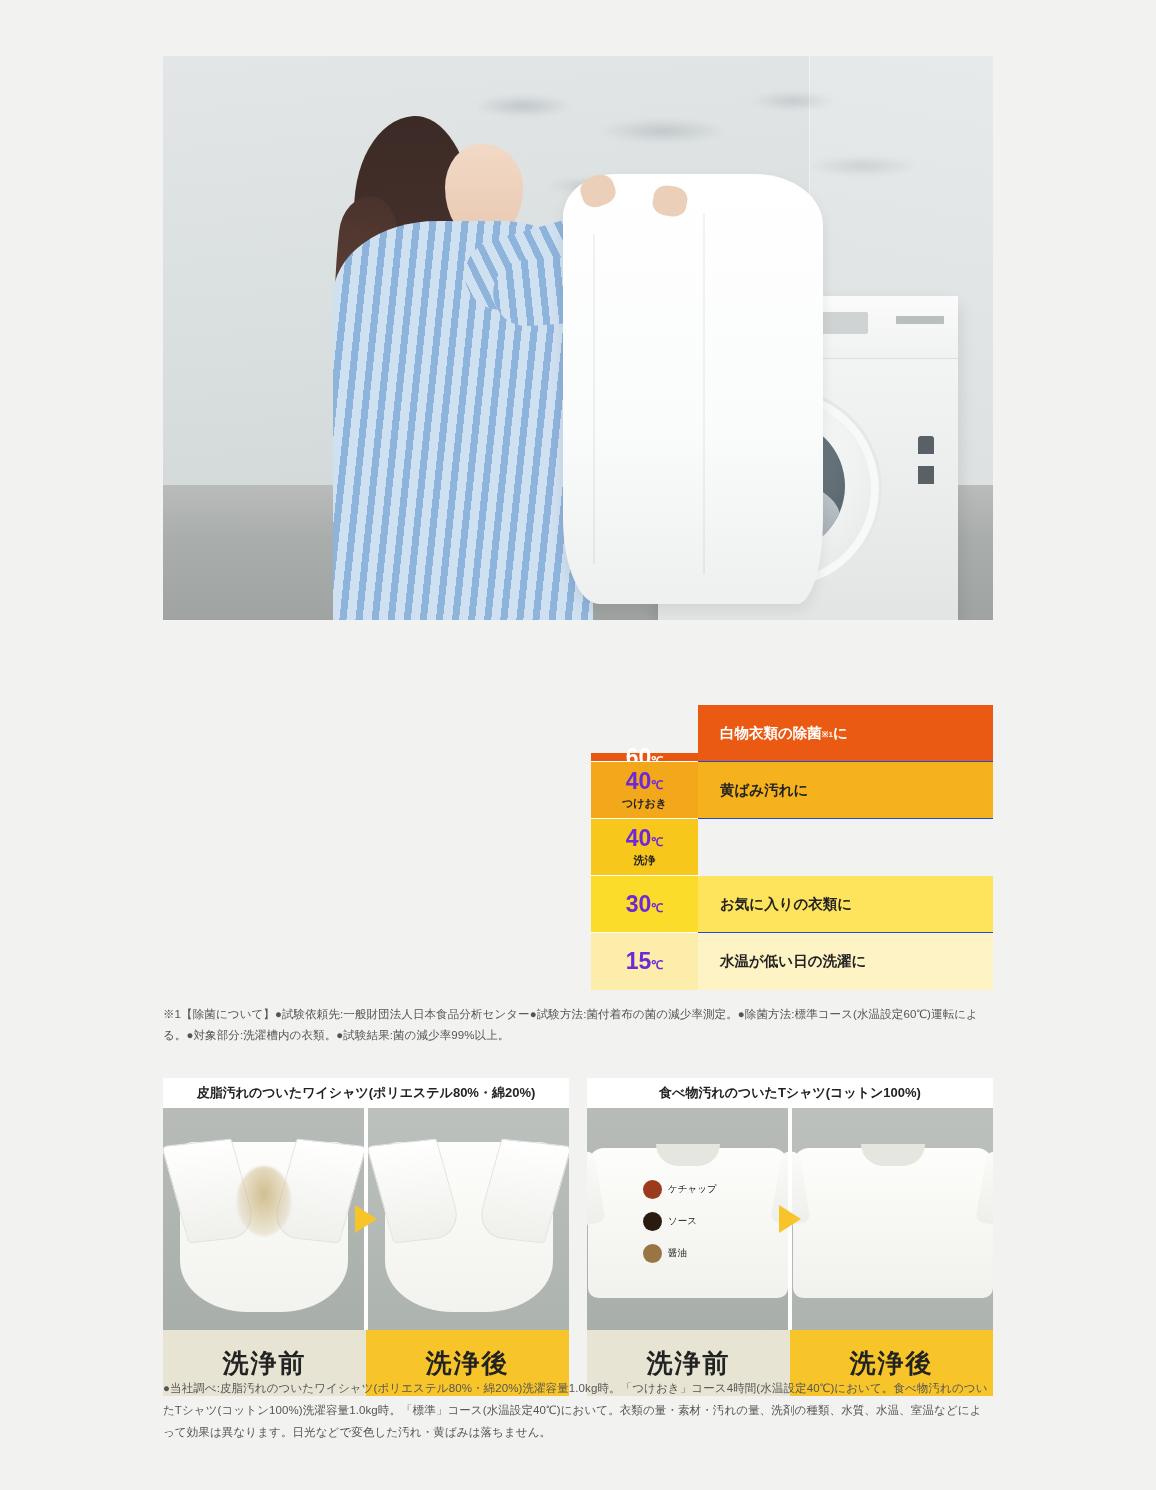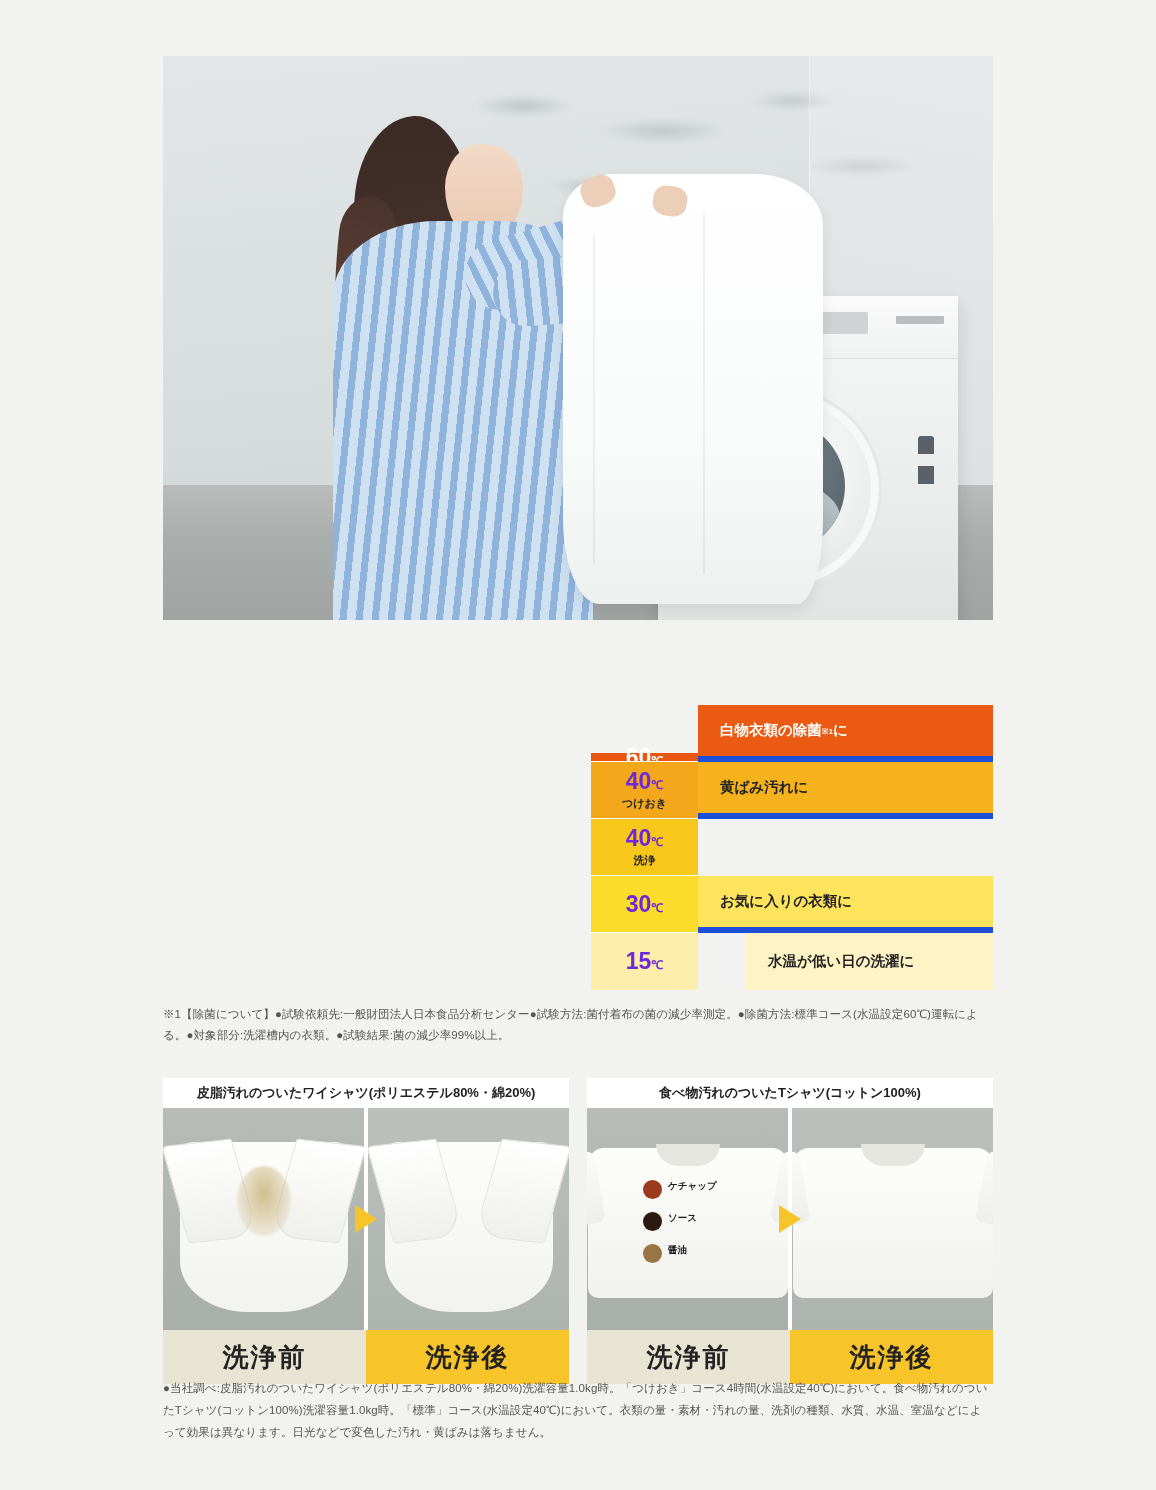--- a/index.html
+++ b/index.html
@@ -231,21 +231,21 @@
     border-bottom: 1px solid #ffffff;
   }
   .temp-right {
     flex: 1;
     display: flex;
     align-items: center;
     padding-left: 22px;
     font-size: 14.5px;
     font-weight: bold;
     color: #222;
-    border-bottom: 6px solid #1d4ed8;
+    border-bottom: 1px solid #1d4ed8;
   }
   .temp-row:last-child .temp-left,
   .temp-row:last-child .temp-right { border-bottom: 0; }
   .temp-num {
     font-size: 23px;
     font-weight: bold;
     color: #6d28d9;
     line-height: 1;
   }
   .temp-num .unit { font-size: 12px; }
@@ -258,21 +258,21 @@
   .r60 .temp-left { background: #e8560f; margin-top: 48px; }
   .r60 .temp-right { background: #ea5a12; color: #fff; }
   .r60 .temp-num { color: #fff; }
   .r40a .temp-left { background: #f3a81b; }
   .r40a .temp-right { background: #f5b21d; }
   .r40b .temp-left { background: #f8c71c; }
   .r40b .temp-right { background: #fbcf1d; }
   .r30 .temp-left { background: #fbdc2a; }
   .r30 .temp-right { background: #fde45c; }
   .r15 .temp-left { background: #fdedaa; }
-  .r15 .temp-right { background: #fef3c4; margin-left: 48px; }
+  .r15 .temp-right { background: #fef3c4; }
   .temp-right sup { font-size: 8px; vertical-align: super; font-weight: bold; }
 
   
   .footnote-1 {
     position: absolute;
     left: 163px;
     top: 1004px;
     width: 828px;
     font-size: 11.5px;
     line-height: 1.85;
@@ -368,24 +368,24 @@
     background: #e6e6e1;
     border-radius: 0 0 40px 40px;
   }
   .stains-group {
     position: absolute;
     left: 56px; top: 72px;
     z-index: 4;
   }
   .stain-item {
     display: flex;
+    align-items: center;
     margin-bottom: 13px;
     font-size: 9.5px;
     color: #222;
-    font-weight: bold;
   }
   .stain-dot {
     width: 19px; height: 19px;
     border-radius: 50%;
     margin-right: 6px;
   }
   .stain-label {
     background: rgba(255,255,255,0.0);
     white-space: nowrap;
   }
@@ -394,21 +394,21 @@
     left: 50%; top: 50%;
     transform: translate(-50%, -50%);
     width: 0; height: 0;
     border-left: 22px solid #f7c52a;
     border-top: 14px solid transparent;
     border-bottom: 14px solid transparent;
     z-index: 6;
   }
   .card-labels {
     display: flex;
-    height: 54px;
+    height: 66px;
   }
   .label-before, .label-after {
     flex: 1;
     display: flex;
     align-items: center;
     justify-content: center;
     font-size: 26px;
     font-weight: bold;
     letter-spacing: 2px;
     color: #222;

